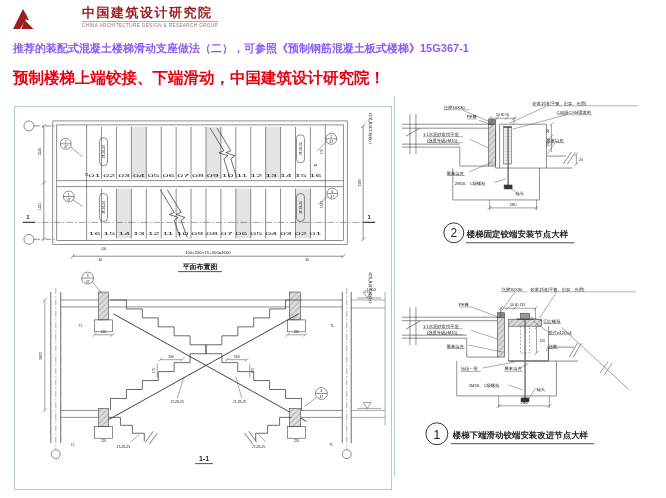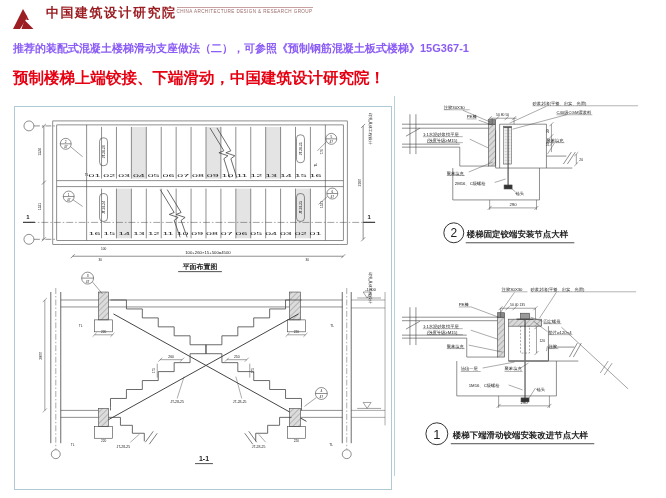--- a/index.html
+++ b/index.html
@@ -1,19 +1,19 @@
 <!DOCTYPE html>
 <html><head>
 <meta charset="utf-8">
 <style>
   html,body{margin:0;padding:0;background:#fff;}
   body{width:666px;height:498px;position:relative;overflow:hidden;
        font-family:"Liberation Sans","DejaVu Sans",sans-serif;color:#1b1b1b;}
   .logo{position:absolute;left:10px;top:6px;display:flex;align-items:flex-start;gap:6px;}
-  .logo-text{display:flex;flex-direction:row;}
+  .logo-text{display:flex;flex-direction:column;margin-left:36px;}
   .logo-cn{font-size:13px;font-weight:bold;color:#9b1e23;letter-spacing:1.5px;line-height:14px;}
   .logo-en{font-size:4.6px;color:#9b6b6b;letter-spacing:.4px;margin-top:1px;border-top:1px solid #c9a0a0;padding-top:1px;}
   .title{position:absolute;left:13px;top:41px;width:648px;font-size:11px;font-weight:bold;color:#8b5cf6;}
   .subtitle{position:absolute;left:13px;top:68px;width:640px;font-size:15.5px;font-weight:bold;color:#e60012;}
   .left-panel{position:absolute;left:14px;top:106px;width:378px;height:384px;border:1px solid #aecbd3;box-sizing:border-box;background:#fff;}
   .right-col{position:absolute;left:394px;top:96px;width:272px;height:380px;border-left:1px solid #b5d2d8;}
   svg{display:block;font-family:"Liberation Sans","DejaVu Sans",sans-serif;}
   svg text{fill:#222;}
 </style>
 </head>

